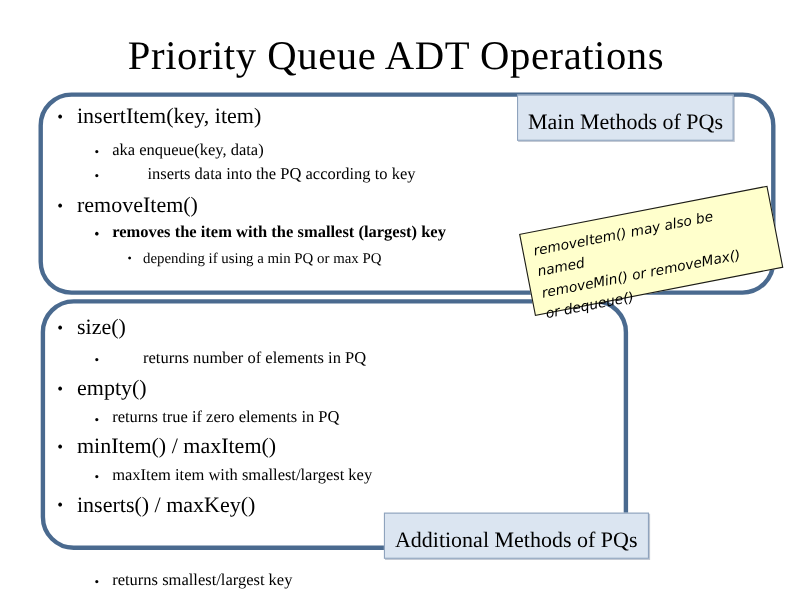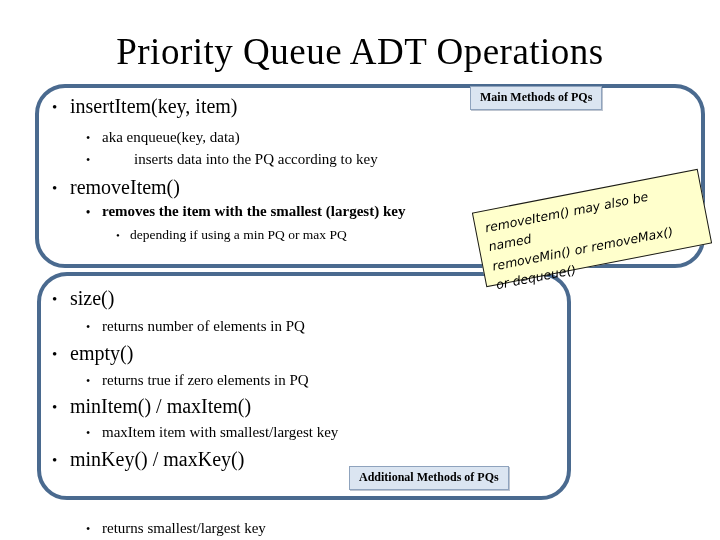--- a/index.html
+++ b/index.html
@@ -29,31 +29,31 @@
   .bold{font-weight:bold;}
   
   .b1r1{left:52px;top:95px;}
   .b1r2{left:86px;top:129px;}
   .b1r3{left:86px;top:151px;gap:32px;}
   .b1r4{left:52px;top:176px;}
   .b1r5{left:86px;top:203px;}
   .b1r6{left:116px;top:227px;}
   
   .b2r1{left:52px;top:287px;}
-  .b2r2{left:86px;top:318px;}
+  .b2r2{left:86px;top:318px;gap:28px;}
   .b2r3{left:52px;top:342px;}
   .b2r4{left:86px;top:372px;}
   .b2r5{left:52px;top:395px;}
   .b2r6{left:86px;top:424px;}
   .b2r7{left:52px;top:448px;}
   .b2r8{left:86px;top:476px;margin-top:44px;}
   .method-label{
     position:absolute;background:var(--label_bg,#dbe5f1);
     border:1px solid var(--label_border,#8fa3bd);
-    font-size:12px;font-weight:bold;padding:3px 9px 4px 9px;
+    font-size:20px;font-weight:normal;padding:13px 9px 4px 9px;
     z-index:5;white-space:nowrap;box-shadow:1px 1px 0 rgba(70,90,120,0.35);
   }
   .label-main{left:470px;top:86px;}
   .label-additional{left:349px;top:466px;}
   .sticky{
     position:absolute;left:477px;top:190px;width:230px;height:76px;
     background:var(--note_bg,#ffffcc);border:1px solid var(--note_border,#1a1a1a);
     transform:rotate(-11deg);z-index:6;box-sizing:border-box;
     padding:7px 6px 0 9px;
     font-family:"DejaVu Sans",sans-serif;font-style:italic;
@@ -114,21 +114,21 @@
   <div class="row l1 b2r5">
       <span class="dot"></span>
       <span>minItem() / maxItem()</span>
     </div>
   <div class="row l2 b2r6">
       <span class="dot"></span>
       <span>maxItem item with smallest/largest key</span>
     </div>
   <div class="row l1 b2r7">
       <span class="dot"></span>
-      <span>minKey() / maxKey()</span>
+      <span>inserts() / maxKey()</span>
     </div>
   <div class="row l2 b2r8">
       <span class="dot"></span>
       <span>returns smallest/largest key</span>
     </div>
 
   <div class="method-label label-main">Main Methods of PQs</div>
   <div class="method-label label-additional">Additional Methods of PQs</div>
 
   <div class="sticky">

